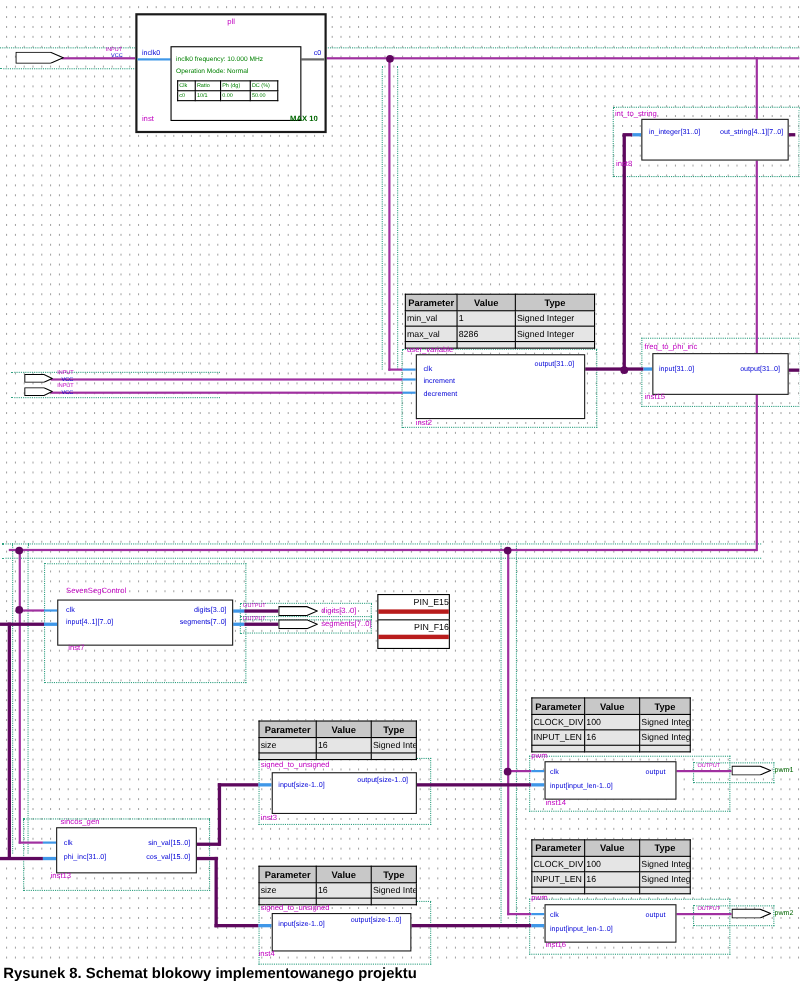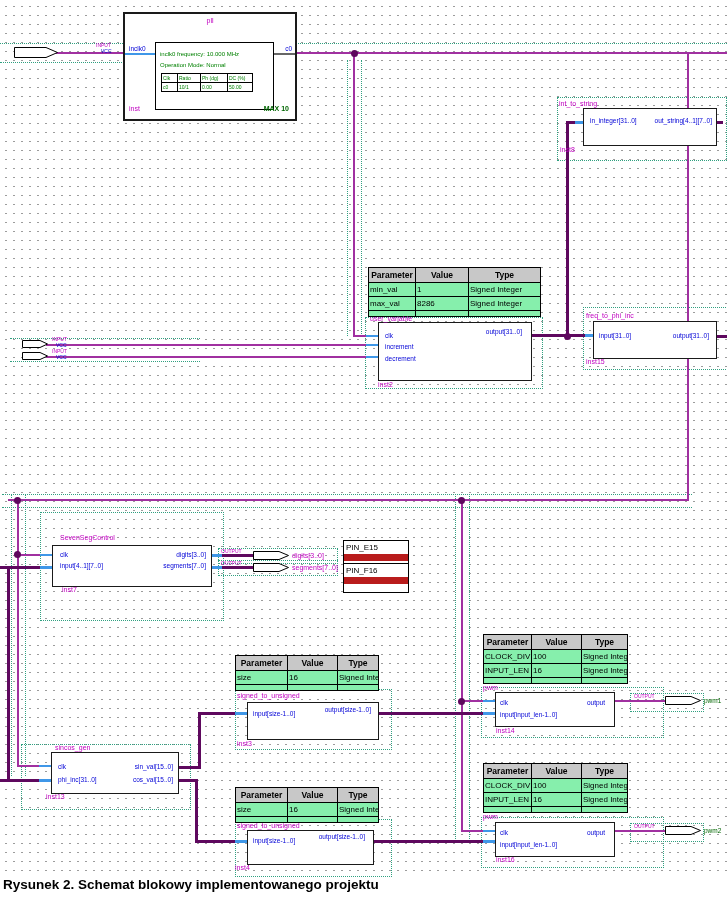--- a/index.html
+++ b/index.html
@@ -17,28 +17,28 @@
   .sh{position:absolute;height:2px;background:var(--stub);z-index:2;}
   .sb{position:absolute;height:3px;background:var(--stub);z-index:2;}
   .jdot{position:absolute;width:7px;height:7px;border-radius:50%;background:var(--bus);z-index:2;}
   
   .dbox{position:absolute;border:1px dotted var(--dash);z-index:1;}
   .dh{position:absolute;border-top:1px dotted var(--dash);height:0;z-index:1;}
   .dv{position:absolute;border-left:1px dotted var(--dash);width:0;z-index:1;}
   
   .blk{position:absolute;background:#fff;border:1px solid #1a1a1a;z-index:3;}
   .blk2{border-width:2px;}
-  .ptable{position:absolute;z-index:3;background:#86efac;}
+  .ptable{position:absolute;z-index:3;background:#e5e5e5;}
   .ptable table{border-collapse:collapse;width:100%;table-layout:fixed;}
   .ptable th,.ptable td{border:1px solid #000;font-size:8px;padding:0 1px;overflow:hidden;
         white-space:nowrap;text-align:left;height:13px;line-height:1;}
   .ptable th{background:#c8c8c8;font-weight:bold;text-align:center;height:14px;font-size:8.5px;}
   .ptable tr.erow td{height:5px;}
   .pinbox{position:absolute;background:#fff;border:1px solid #000;z-index:3;}
-  .pinbox .r1{height:13px;border-bottom:7px solid #b91c1c;font-size:8px;line-height:13px;padding-left:2px;color:#000;}
+  .pinbox .r1{height:13px;border-bottom:4px solid #b91c1c;font-size:8px;line-height:13px;padding-left:2px;color:#000;text-align:right;}
   .pinbox .r2{height:8px;}
   .pin{position:absolute;z-index:3;}
   
   .t{position:absolute;line-height:1;white-space:nowrap;z-index:4;}
   .port{color:var(--port);font-size:6.5px;}
   .title{color:var(--title);font-size:7px;}
   .tiny{font-size:5px;}
   .green{color:var(--green);}
   .g6{color:#008000;font-size:6px;}
   .plltab{border-collapse:collapse;}
@@ -425,14 +425,14 @@
     <span class="t port" style="left:4px;top:19px">input[input_len-1..0]</span>
     <span class="t port" style="right:9px;top:7px">output</span>
   </div>
   <span class="t title" style="left:496px;top:856px">inst16</span>
   <span class="t tiny" style="left:634px;top:824px;color:var(--title)">OUTPUT</span>
   <svg class="pin" style="left:665px;top:826px" width="36" height="9" viewBox="0 0 36 9">
     <polygon points="0.5,0.5 26,0.5 35.5,4.5 26,8.5 0.5,8.5" fill="#fff" stroke="#000"></polygon>
   </svg>
   <span class="t green" style="left:704px;top:828px;font-size:6.5px">pwm2</span>
 
-  <div class="caption">Rysunek 2. Schemat blokowy implementowanego projektu</div>
+  <div class="caption">Rysunek 8. Schemat blokowy implementowanego projektu</div>
 </div>
 
 </body></html>

